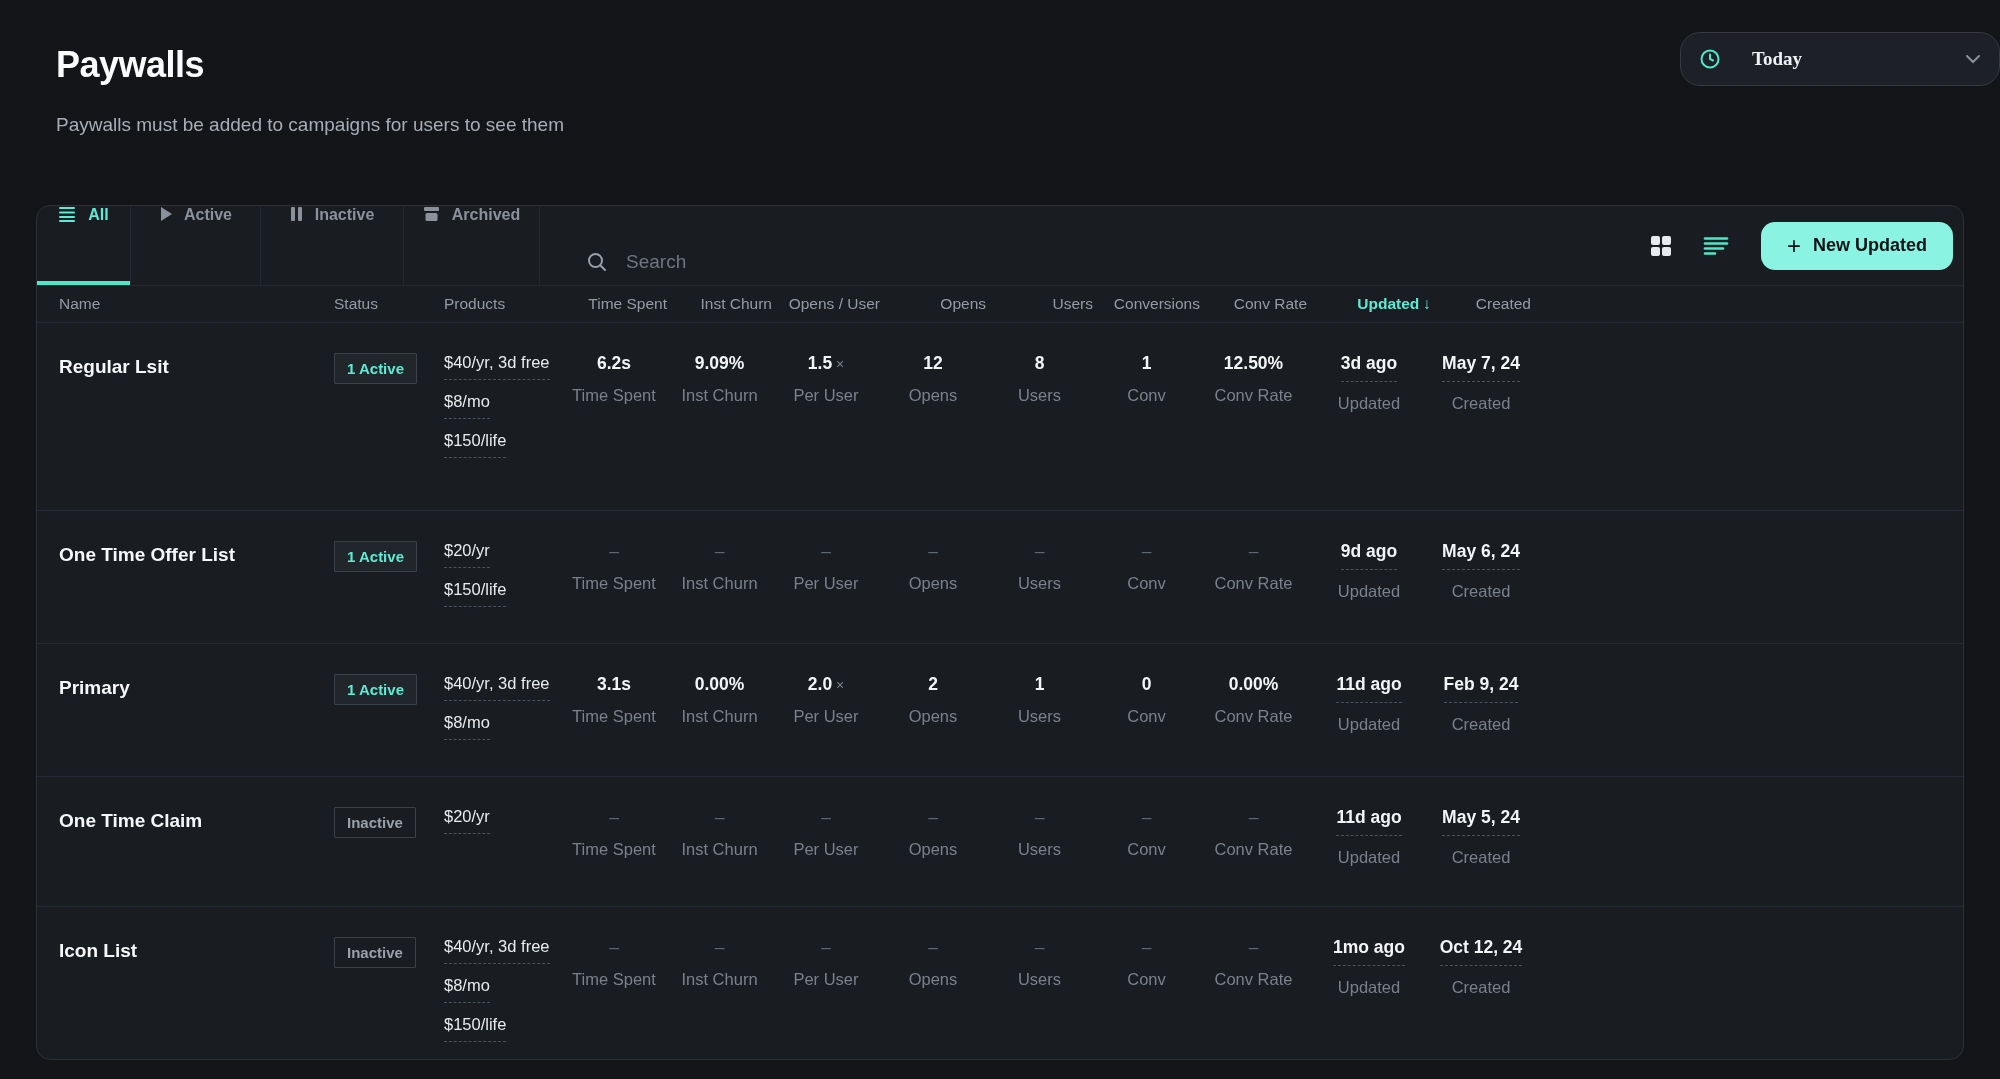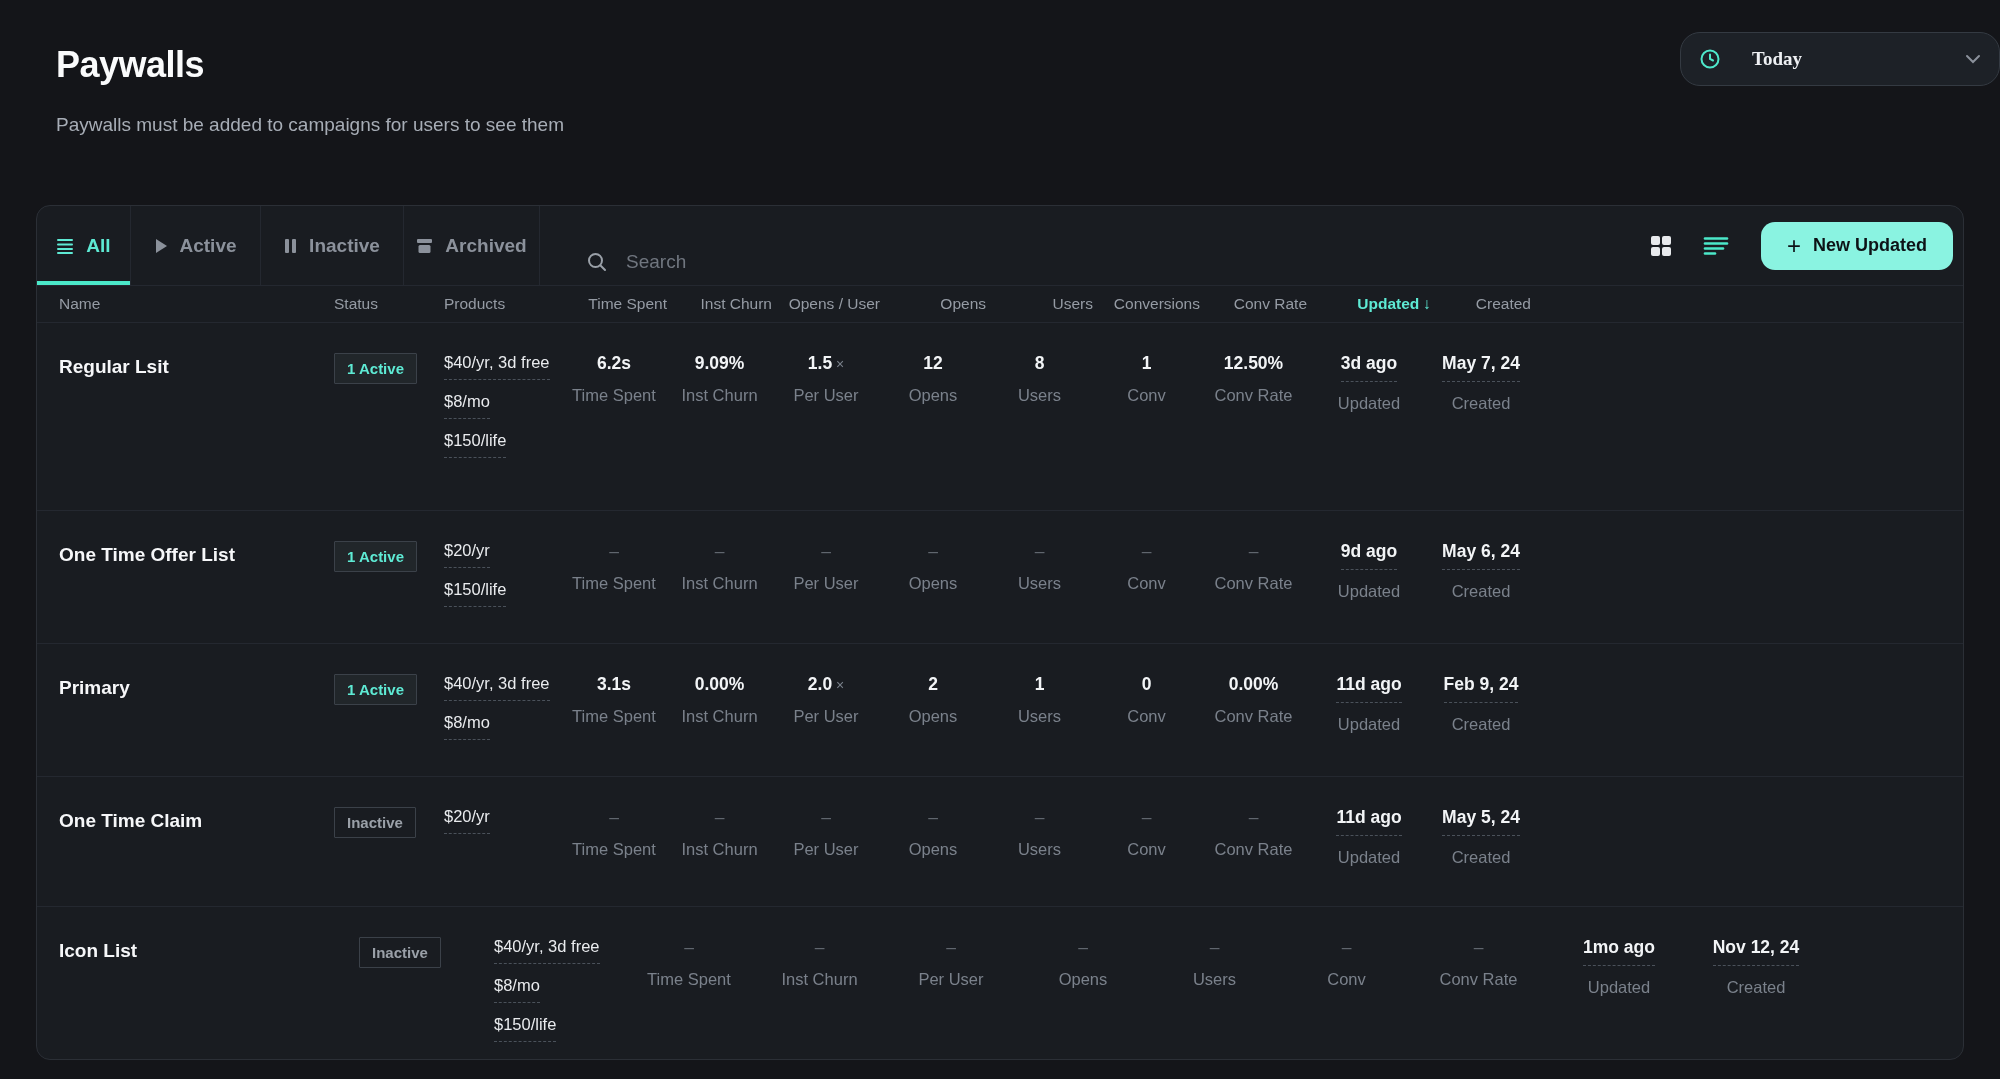--- a/index.html
+++ b/index.html
@@ -38,23 +38,23 @@
   .date-filter .chev{margin-left:auto;color:#8b919b;}
   
   .panel{
     position:absolute;left:36px;top:205px;width:1928px;height:855px;
     background:var(--panel-bg);border:1px solid var(--panel-border);
     border-radius:14px;overflow:hidden;
   }
   
   .tabbar{display:flex;align-items:center;height:80px;border-bottom:1px solid var(--sep);}
   .tab{
-    height:100%;display:flex;align-items:center;justify-content:center;gap:12px;
+    height:100%;display:flex;justify-content:center;gap:12px;
     background:none;border:none;border-right:1px solid var(--sep);
-    color:var(--muted);font-size:19px;font-weight:600;font-family:inherit;
+    color:var(--muted);font-size:16px;font-weight:600;font-family:inherit;
     cursor:pointer;position:relative;flex:0 0 auto;
   }
   .tab.t0{width:94px;}.tab.t1{width:130px;gap:11px;}.tab.t2{width:143px;}.tab.t3{width:136px;}
   .tab.active{color:var(--accent);}
   .tab.active::after{content:"";position:absolute;left:0;right:0;bottom:0;height:4px;background:var(--accent-bright);}
   .tab svg{flex:0 0 auto;}
   .search{flex:1 1 auto;display:flex;align-items:center;gap:18px;padding-left:46px;color:#70767f;margin-top:32px;}
   .search input{
     background:transparent;border:none;outline:none;color:#e8eaed;
     font-size:19px;font-family:inherit;width:420px;
@@ -76,21 +76,21 @@
   }
   .thead{height:37px;align-items:center;border-bottom:1px solid var(--sep);
     color:#959ba4;font-size:15.5px;}
   .thead .hc{white-space:nowrap;}
   .thead .r{text-align:right;}
   .thead .sorted{color:var(--accent);font-weight:600;}
   .thead .arrow{margin-left:4px;}
   
   .trow{border-bottom:1px solid var(--sep);padding-top:30px;padding-bottom:24px;min-height:130px;align-items:start;}
   [data-name="table-body"] .trow:first-child{min-height:188px;}
-  [data-name="table-body"] .trow:last-child{min-height:160px;border-bottom:none;gap:25px;}
+  [data-name="table-body"] .trow:last-child{min-height:160px;border-bottom:none;}
   .cell{white-space:nowrap;}
   .name{font-size:19px;font-weight:700;color:#f6f7f9;padding-top:3px;}
   .badge{
     display:inline-block;padding:6px 12px;border-radius:1px;
     font-size:15px;font-weight:600;border:1px solid #3b4149;
   }
   .badge.on{color:var(--accent);background:#21262a;}
   .badge.off{color:#9aa0a8;background:transparent;}
   .product{margin-bottom:12px;font-size:16.5px;color:#e9ebee;}
   .dashed{display:inline-block;padding-bottom:7px;border-bottom:1px dashed var(--dash);}
@@ -452,19 +452,19 @@
         </div>
         <div class="cell metric" data-name="metric-conv-rate">
           <div class="mval empty" data-name="metric-value">–</div>
           <div class="mlabel" data-name="metric-label">Conv Rate</div>
         </div>
         <div class="cell metric" data-name="updated-cell">
           <div class="mval"><span class="dashed" data-name="updated-value">1mo ago</span></div>
           <div class="mlabel" data-name="metric-label">Updated</div>
         </div>
         <div class="cell metric" data-name="created-cell">
-          <div class="mval"><span class="dashed" data-name="created-value">Nov 12, 24</span></div>
+          <div class="mval"><span class="dashed" data-name="created-value">Oct 12, 24</span></div>
           <div class="mlabel" data-name="metric-label">Created</div>
         </div>
         <div class="cell filler" data-name="row-filler"></div>
       </div>
 </div>
 </div>
 
 </body></html>

